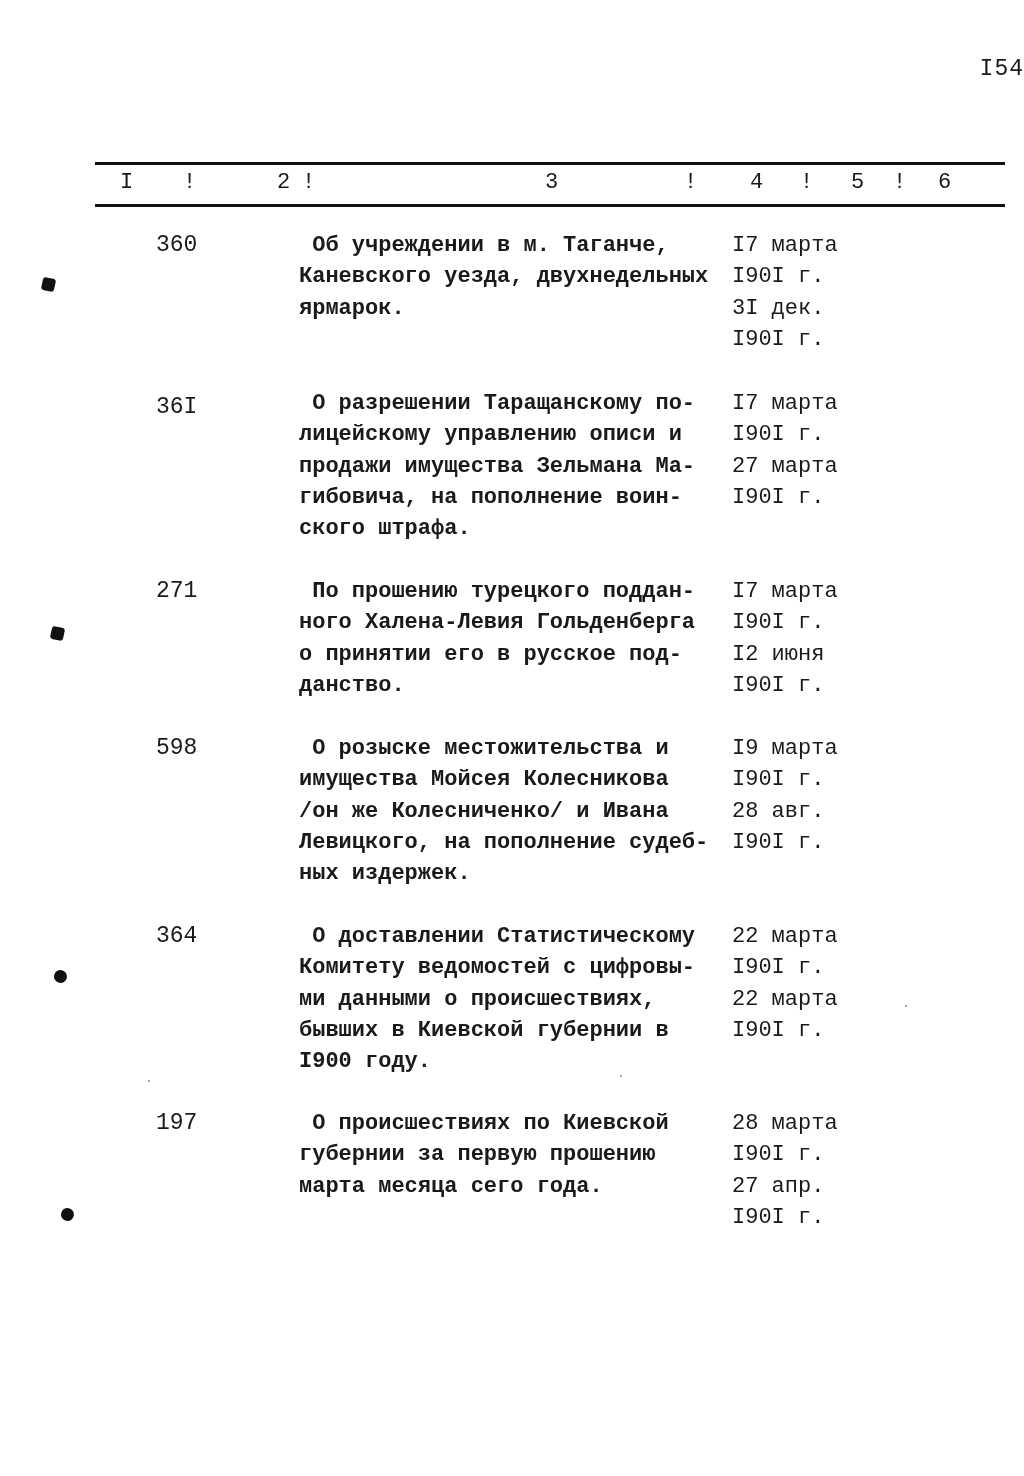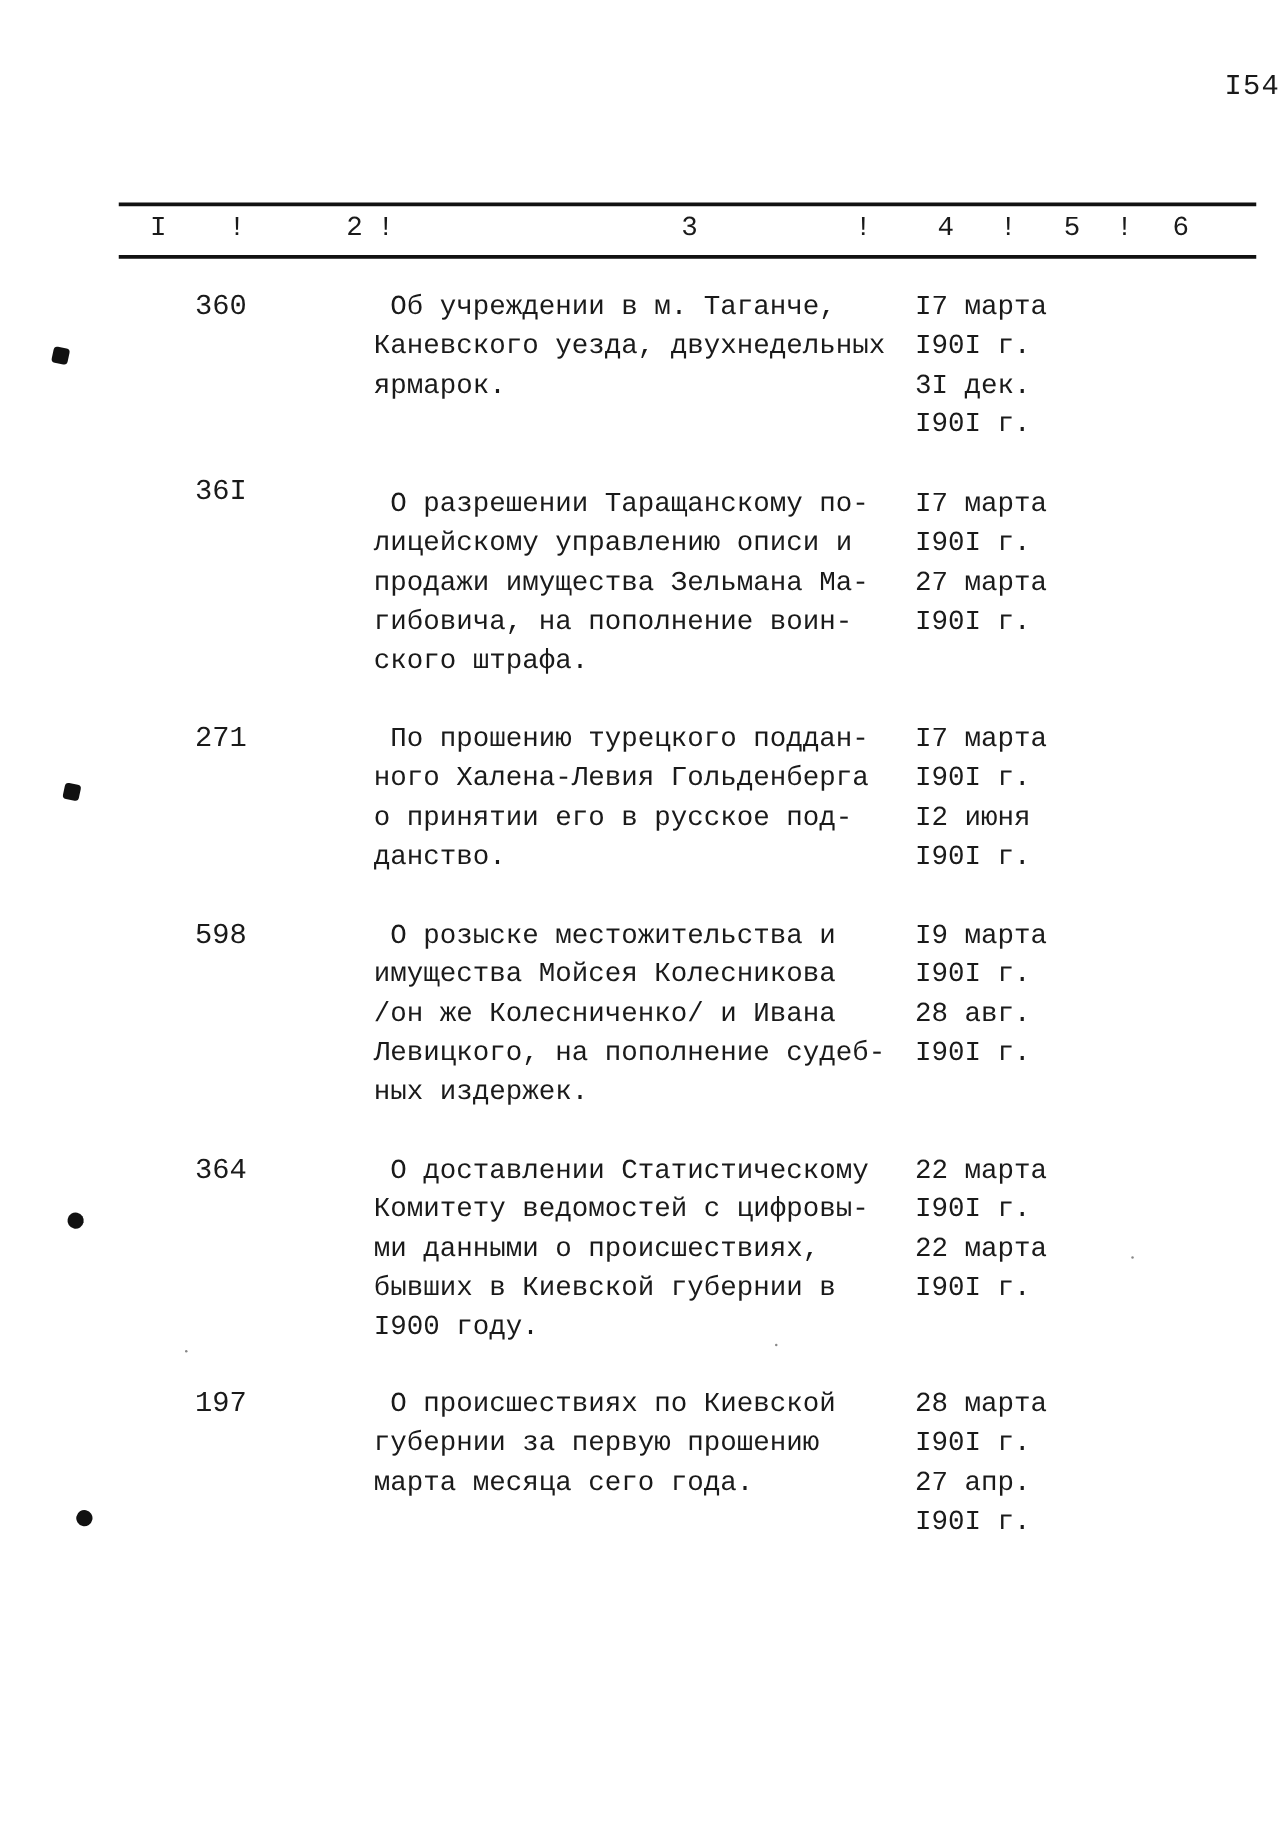--- a/index.html
+++ b/index.html
@@ -14,21 +14,21 @@
       text-align: right; font-size: 23px; letter-spacing: 1px;
     }
     .rule { position: absolute; left: 95px; width: 910px; background: #111; }
     .rule-top { top: 162px; height: 3px; }
     .rule-bottom { top: 204px; height: 3px; }
     .hdr { position: absolute; top: 170px; font-size: 22px; }
     .entry-num { position: absolute; left: 108px; font-size: 23px; margin-left: 48px; }
     .entry-text, .entry-dates {
       position: absolute; font-size: 22px; line-height: 31.3px; white-space: pre;
     }
-    .entry-text { left: 299px; }
+    .entry-text { left: 299px; font-weight: bold; }
     .entry-dates { left: 720px; margin-left: 12px; }
     .hole {
       position: absolute; width: 13px; height: 13px; background: #111;
       border-radius: 3px; transform: rotate(12deg);
     }
     .speck { position: absolute; width: 2px; height: 2px; background: #888; border-radius: 1px; }
   </style>
 </head>
 <body>
 
@@ -55,21 +55,21 @@
   <div class="entry-text" style="top:230px"> Об учреждении в м. Таганче,
 Каневского уезда, двухнедельных
 ярмарок.</div>
   <div class="entry-dates" style="top:230px">I7 марта
 I90I г.
 3I дек.
 I90I г.</div>
 </div>
 
 <div>
-  <div class="entry-num" style="top:380px">36I</div>
+  <div class="entry-num" style="top:394px">36I</div>
   <div class="entry-text" style="top:388px"> О разрешении Таращанскому по-
 лицейскому управлению описи и
 продажи имущества Зельмана Ма-
 гибовича, на пополнение воин-
 ского штрафа.</div>
   <div class="entry-dates" style="top:388px">I7 марта
 I90I г.
 27 марта
 I90I г.</div>
 </div>

